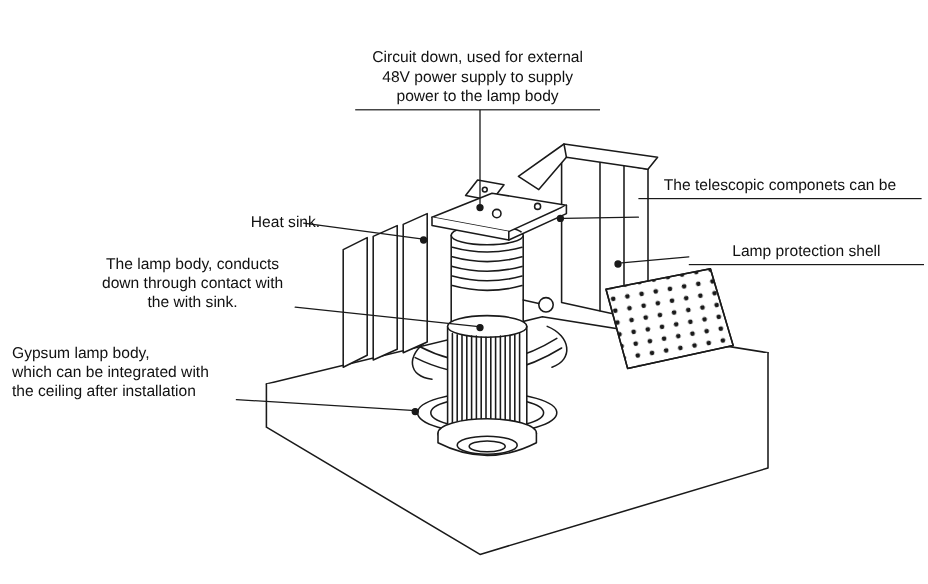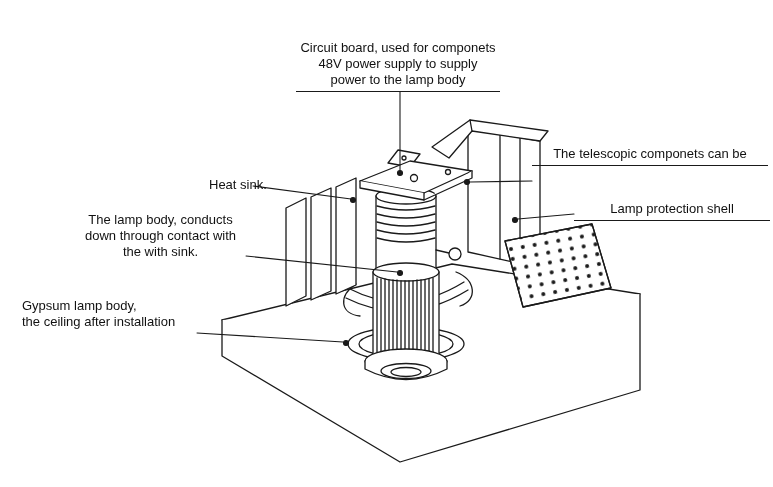--- a/index.html
+++ b/index.html
@@ -19,21 +19,21 @@
     color: #111111;
     white-space: nowrap;
   }
   .lbl.underlined { border-bottom: 1.3px solid #1a1a1a; padding-bottom: 3px; }
   .lbl.center { text-align: center; }
   #lbl-circuit    { left: 296px; top: 40px;  width: 204px; }
   #lbl-heatsink   { left: 192px; top: 177px; margin-left: 17px; }
   #lbl-telescopic { left: 532px; top: 146px; width: 236px; text-align: center; }
   #lbl-shell      { left: 574px; top: 201px; width: 196px; }
   #lbl-lampbody   { left: 68px;  top: 212px; width: 185px; text-align: center; }
-  #lbl-gypsum     { left: 10px;  top: 298px; width: 200px; margin-left: 12px; }
+  #lbl-gypsum     { left: 10px;  top: 286px; width: 200px; }
 </style>
 </head>
 <body>
 
 <div class="stage">
 
   <svg class="drawing" width="773" height="487" viewBox="0 0 773 487">
     <defs>
       <pattern id="perf" width="12" height="10" patternUnits="userSpaceOnUse" patternTransform="rotate(-10)">
         <circle cx="4" cy="4" r="2" fill="#1a1a1a"></circle>
@@ -132,37 +132,38 @@
         <path d="M246 256 L397 272"></path>
         <circle cx="400" cy="273" r="2.5" fill="#1a1a1a"></circle>
 
         <path d="M197 333 L343 342"></path>
         <circle cx="346" cy="343" r="2.5" fill="#1a1a1a"></circle>
       </g>
     </g>
   </svg>
 
   <div class="lbl underlined center" id="lbl-circuit">
-    <div>Circuit board, used for componets</div>
+    <div>Circuit down, used for external</div>
     <div>48V power supply to supply</div>
     <div>power to the lamp body</div>
   </div>
 
   <div class="lbl" id="lbl-heatsink">Heat sink.</div>
 
   <div class="lbl underlined center" id="lbl-telescopic">
     <div>The telescopic componets can be</div>
   </div>
 
   <div class="lbl underlined center" id="lbl-shell">Lamp protection shell</div>
 
   <div class="lbl" id="lbl-lampbody">
     <div>The lamp body, conducts</div>
     <div>down through contact with</div>
     <div>the with sink.</div>
   </div>
 
   <div class="lbl" id="lbl-gypsum">
     <div>Gypsum lamp body,</div>
+    <div>which can be integrated with</div>
     <div>the ceiling after installation</div>
   </div>
 
 </div>
 
 </body></html>

